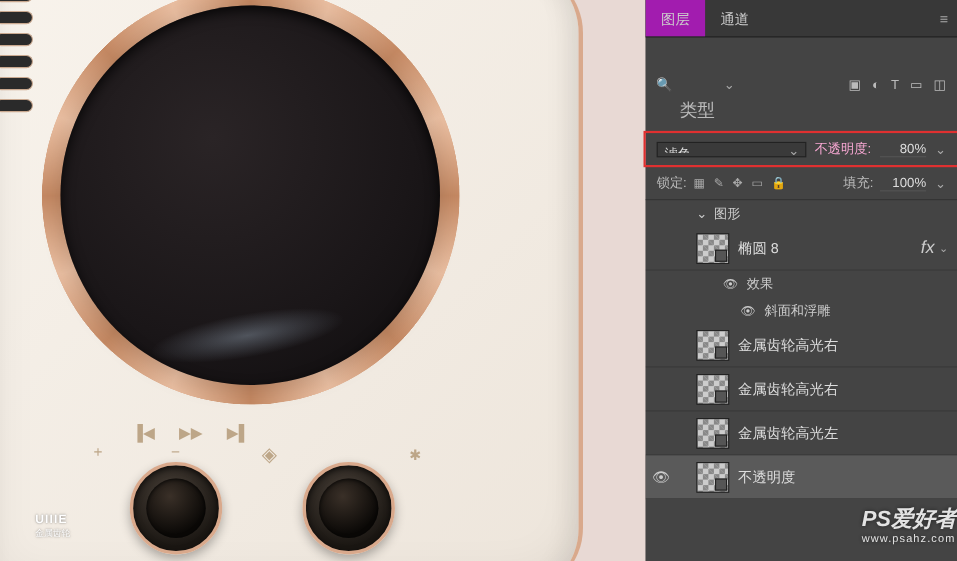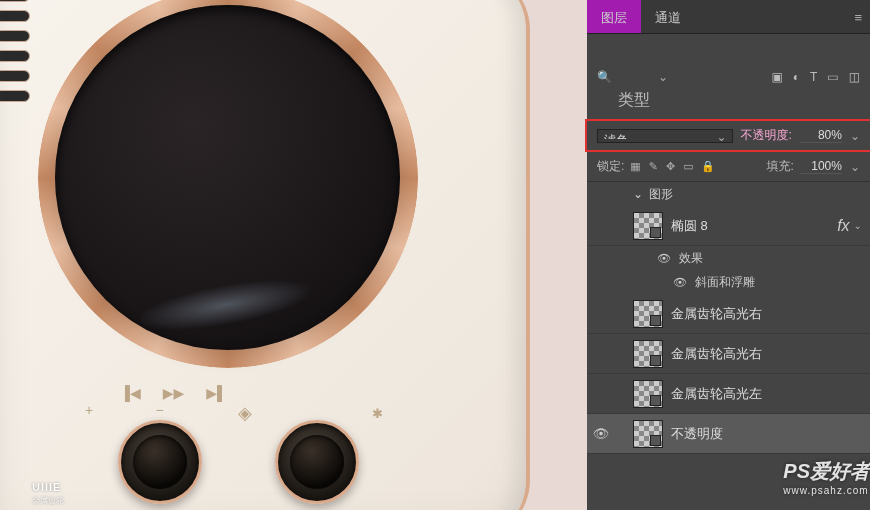--- a/index.html
+++ b/index.html
@@ -13,21 +13,21 @@
 .dial-ring { position: absolute; left: 38px; top: 18px; width: 380px; height: 380px; border-radius: 50%; border: 18px solid transparent; background: conic-gradient(from 0deg, #c48862, #e8bda0, #c48862, #e8bda0, #c48862, #e8bda0, #c48862, #e8bda0, #c48862, #e8bda0, #c48862, #e8bda0, #c48862, #e8bda0, #c48862, #e8bda0, #c48862), radial-gradient(circle, transparent 150px, #d9a385 150px, #d9a385 172px, transparent 172px); -webkit-mask: radial-gradient(circle, transparent 150px, black 150px, black 190px, transparent 190px); mask: radial-gradient(circle, transparent 150px, black 150px, black 190px, transparent 190px); }
 .dial-highlight { position: absolute; left: 80px; top: 280px; width: 180px; height: 40px; border-radius: 50%; background: radial-gradient(ellipse, rgba(180,200,220,0.35) 0%, transparent 70%); transform: rotate(-10deg); }
 .controls-row { position: absolute; left: 120px; top: 415px; display: flex; gap: 22px; color: #bda688; font-size: 14px; }
 .knob { position: absolute; width: 84px; height: 84px; border-radius: 50%; background: radial-gradient(circle at 45% 35%, #4a4139, #1a1612 70%); border: 3px solid #d9a98c; box-shadow: inset 0 2px 6px rgba(0,0,0,0.7), 0 4px 10px rgba(0,0,0,0.3); }
 .knob::after { content: ''; position: absolute; inset: 12px; border-radius: 50%; background: radial-gradient(circle at 40% 30%, #3a3028, #0a0806 70%); box-shadow: inset 0 1px 4px rgba(0,0,0,0.8); }
 .knob1 { left: 118px; top: 450px; }
 .knob2 { left: 275px; top: 450px; }
 .wifi-icon { position: absolute; left: 238px; top: 432px; color: #bda688; font-size: 18px; }
 .plus-minus { position: absolute; left: 85px; top: 432px; color: #bda688; font-size: 14px; }
 .bt-icon { position: absolute; left: 372px; top: 436px; color: #bda688; font-size: 13px; }
-.uilogo { position: absolute; left: 32px; bottom: 4px; color: #fff; font-size: 11px; font-weight: bold; letter-spacing: 1px; text-shadow: 0 0 2px rgba(0,0,0,0.5); }
+.uilogo { position: absolute; left: 32px; bottom: 20px; color: #fff; font-size: 11px; font-weight: bold; letter-spacing: 1px; text-shadow: 0 0 2px rgba(0,0,0,0.5); }
 .uilogo-sub { font-size: 8px; font-weight: normal; letter-spacing: 0; }
 
 .panel { width: 283px; height: 510px; background: #444; color: #bbb; font-size: 12px; position: relative; }
 .panel-tabs { display: flex; height: 34px; background: #383838; border-bottom: 1px solid #222; }
 .panel-tab { padding: 9px 14px; cursor: pointer; font-size: 13px; color: #ccc; }
 .panel-tab.active { background: #a21caf; }
 .menu-icon { position: absolute; right: 8px; top: 10px; color: #aaa; font-size: 13px; }
 .filter-row { display: flex; align-items: center; padding: 8px 10px; gap: 6px; }
 .filter-label { font-size: 16px; margin-top: 48px; }
 .filter-icons { margin-left: auto; display: flex; gap: 10px; color: #bbb; font-size: 12px; }

